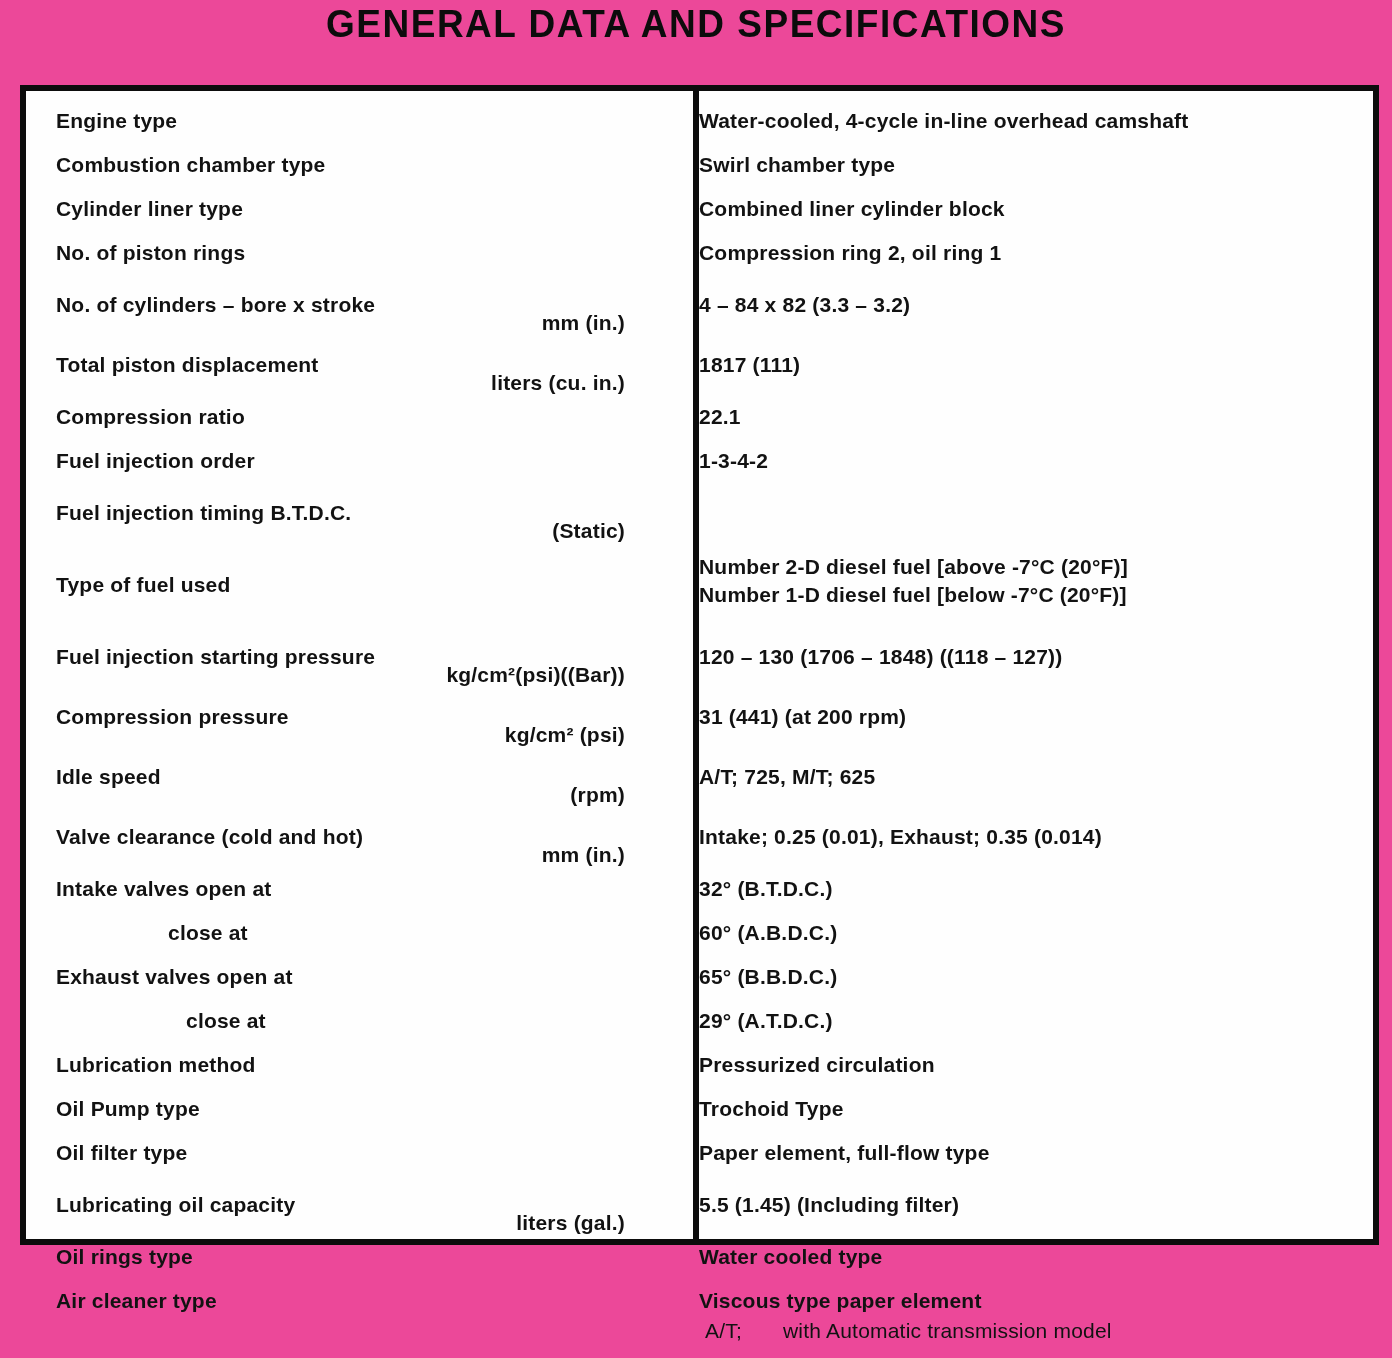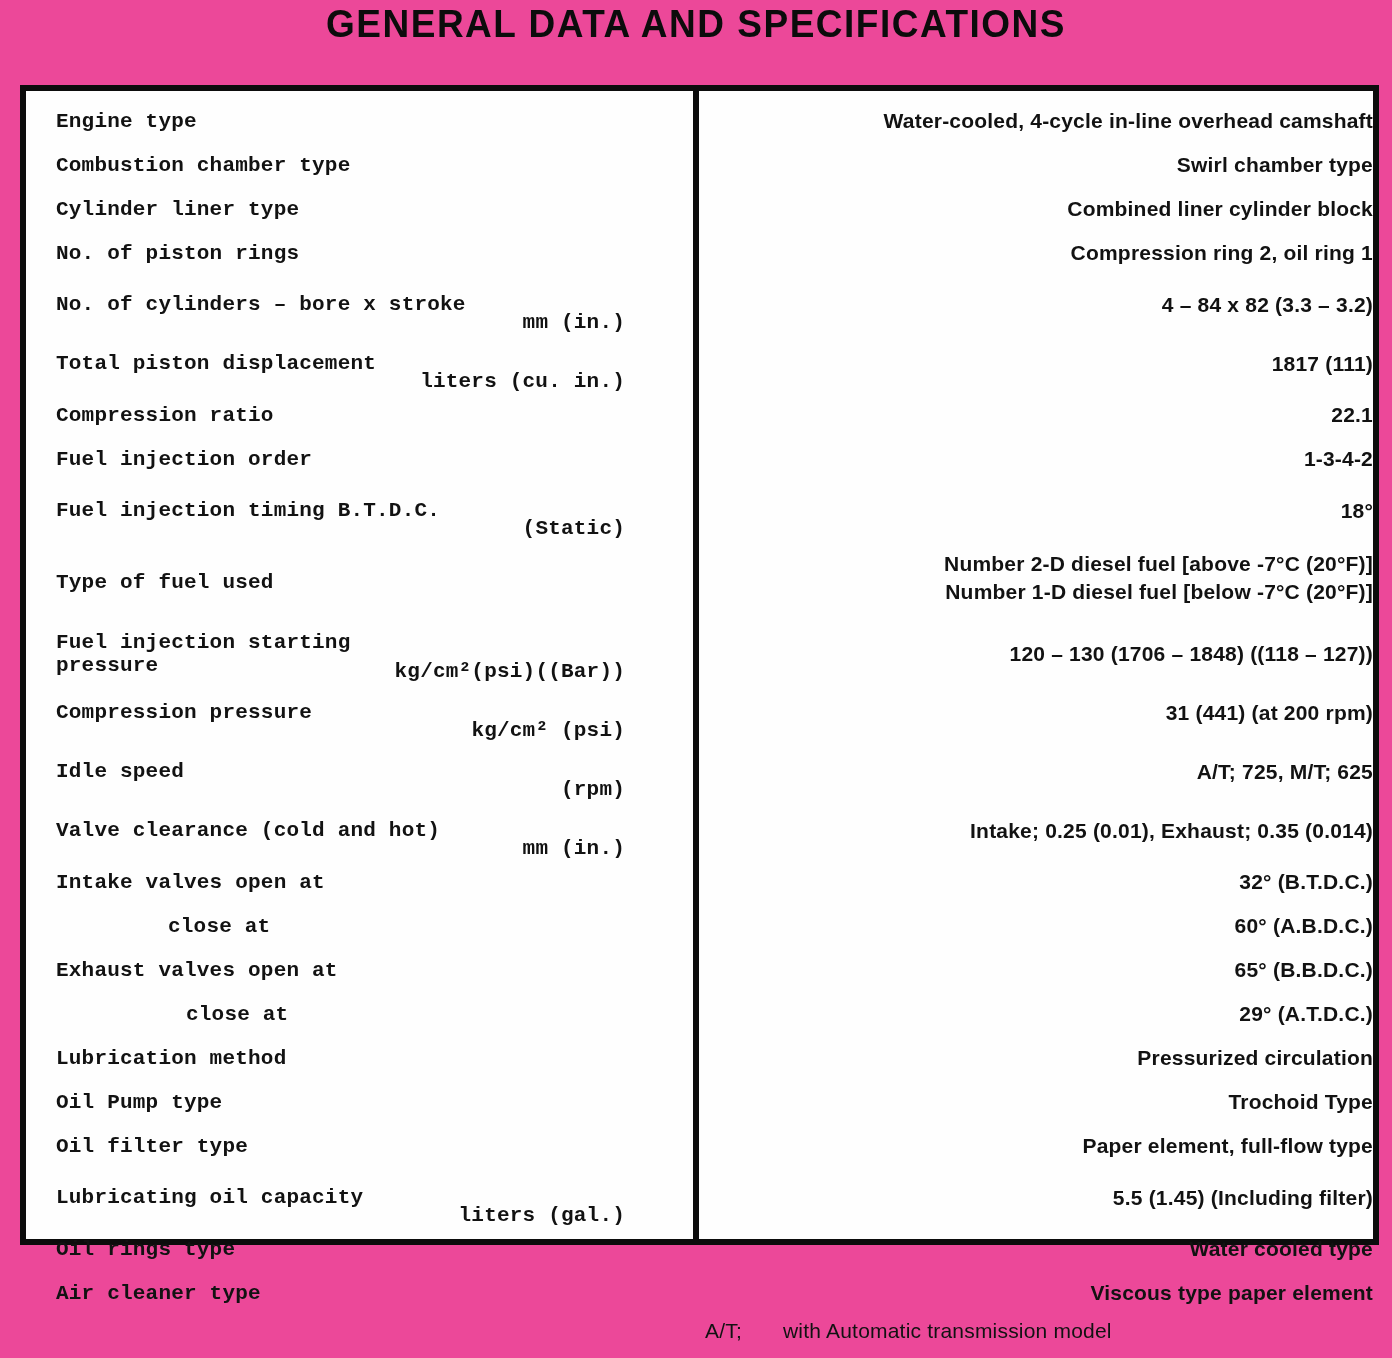--- a/index.html
+++ b/index.html
@@ -63,29 +63,28 @@
   .row.tall {
     flex: 0 0 84px;
   }
   .cell-left {
     width: 667px;
     box-sizing: border-box;
     display: flex;
     justify-content: space-between;
     align-items: center;
     padding: 0 68px 0 30px;
-    font-family: Liberation Mono, monospace;
   }
   .cell-right {
     width: 674px;
     margin-left: 6px;
     display: flex;
     flex-direction: column;
     justify-content: center;
-    align-items: flex-end;
+    align-items: flex-start;
     text-align: center;
   }
   .row.tall .cell-right {
     justify-content: flex-start;
     padding-top: 10px;
     line-height: 28px;
   }
   .spec-unit {
     white-space: nowrap;
     margin-top: 36px;
@@ -196,23 +195,20 @@
     <div class="cell-right">
       <span class="spec-value">1-3-4-2</span>
     </div>
   </div>
 
   <div class="row">
     <div class="cell-left">
       <span class="spec-label">Fuel injection timing B.T.D.C.</span>
       <span class="spec-unit">(Static)</span>
     </div>
-    <div class="cell-right">
-      <span class="spec-value">18°</span>
-    </div>
   </div>
 
   <div class="row tall">
     <div class="cell-left">
       <span class="spec-label">Type of fuel used</span>
       <span class="spec-unit"></span>
     </div>
     <div class="cell-right">
       <span class="spec-value">Number 2-D diesel fuel [above -7°C (20°F)]</span>
     <span class="spec-value">Number 1-D diesel fuel [below -7°C (20°F)]</span>

